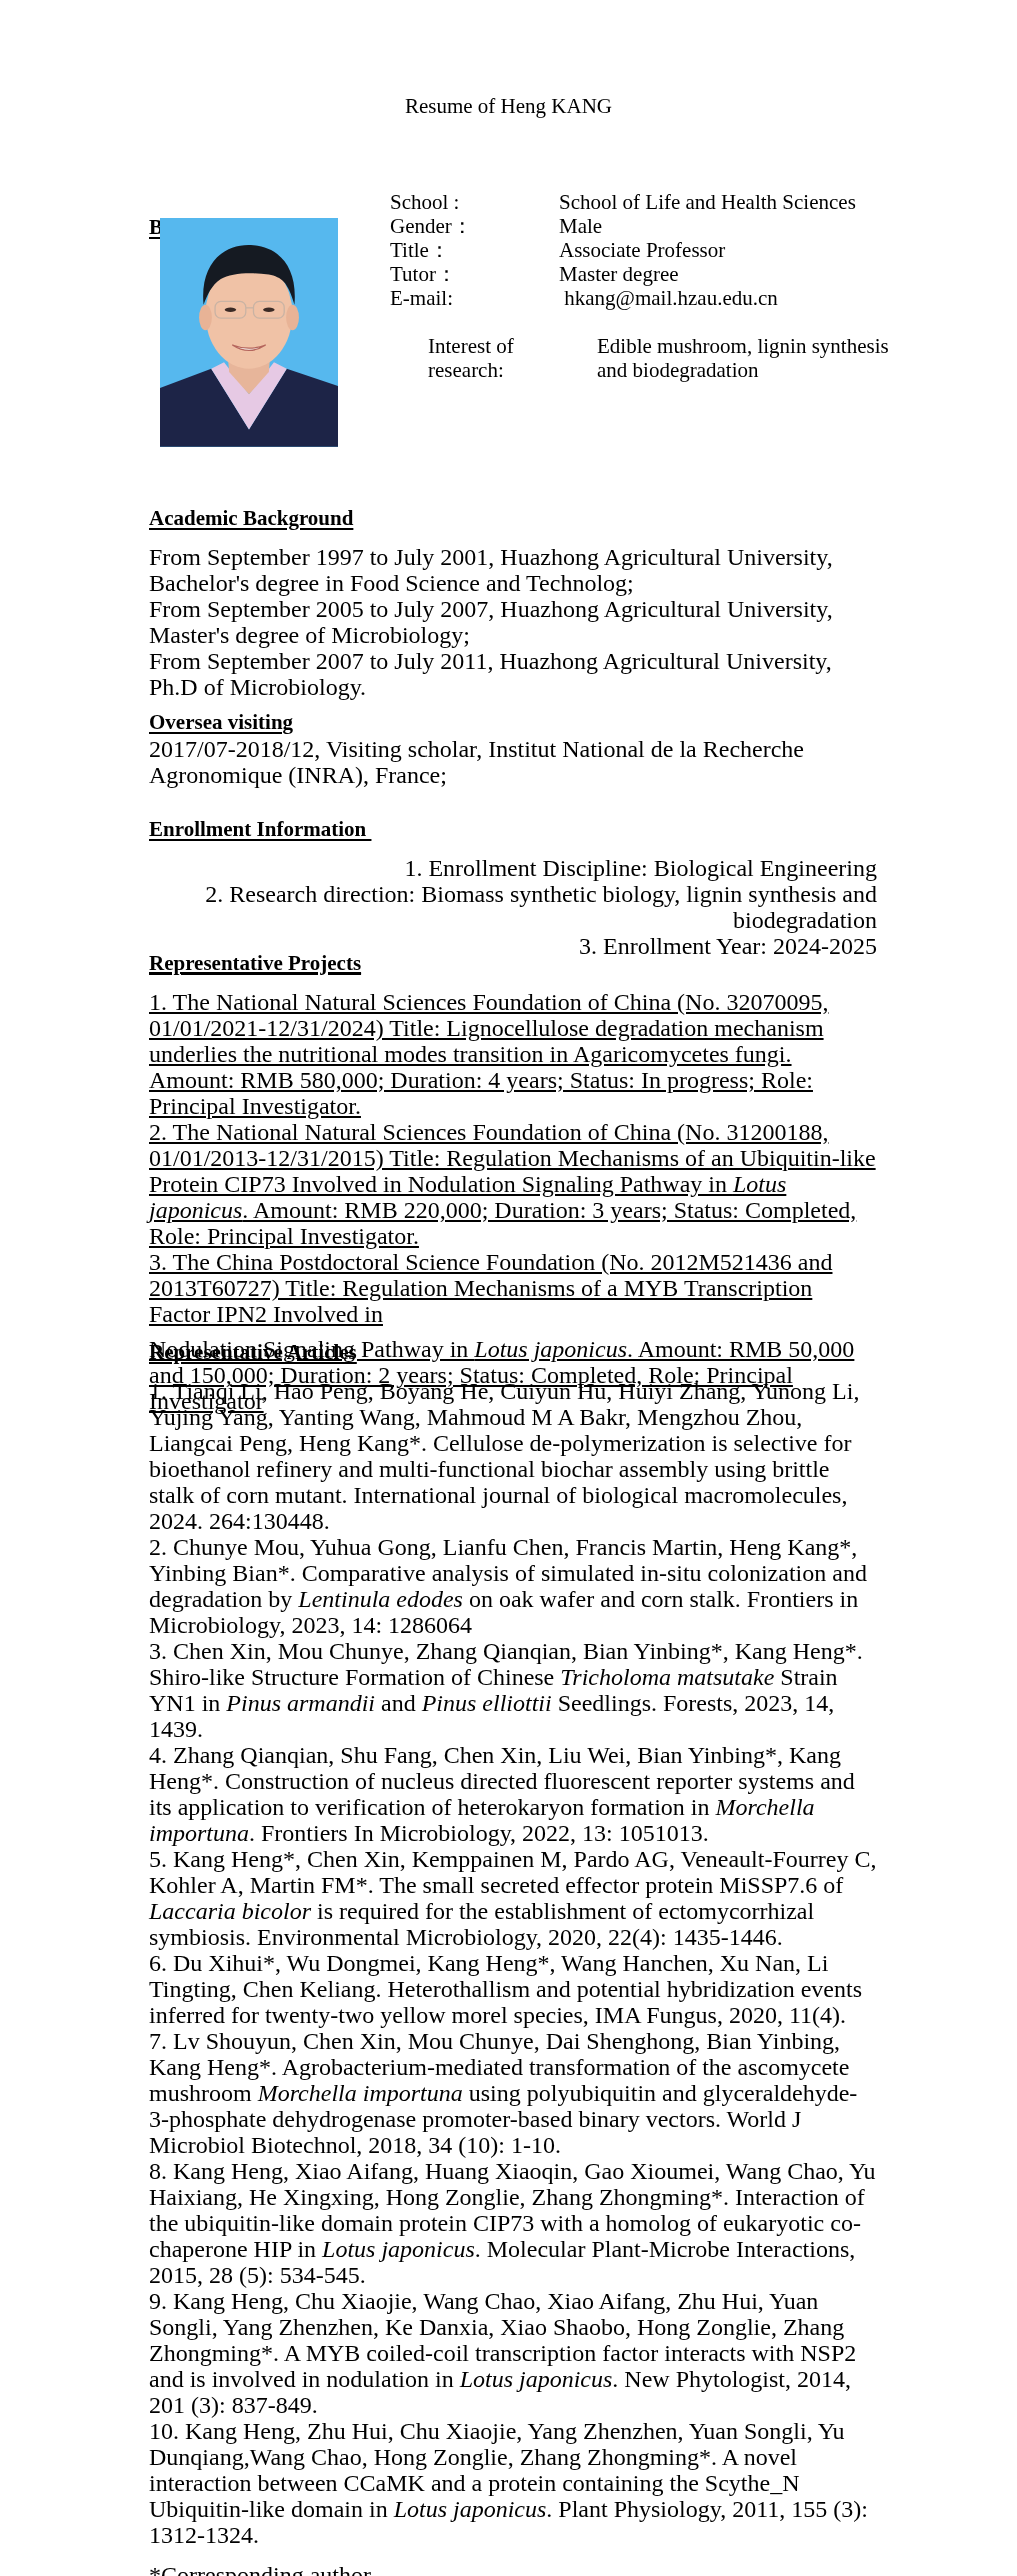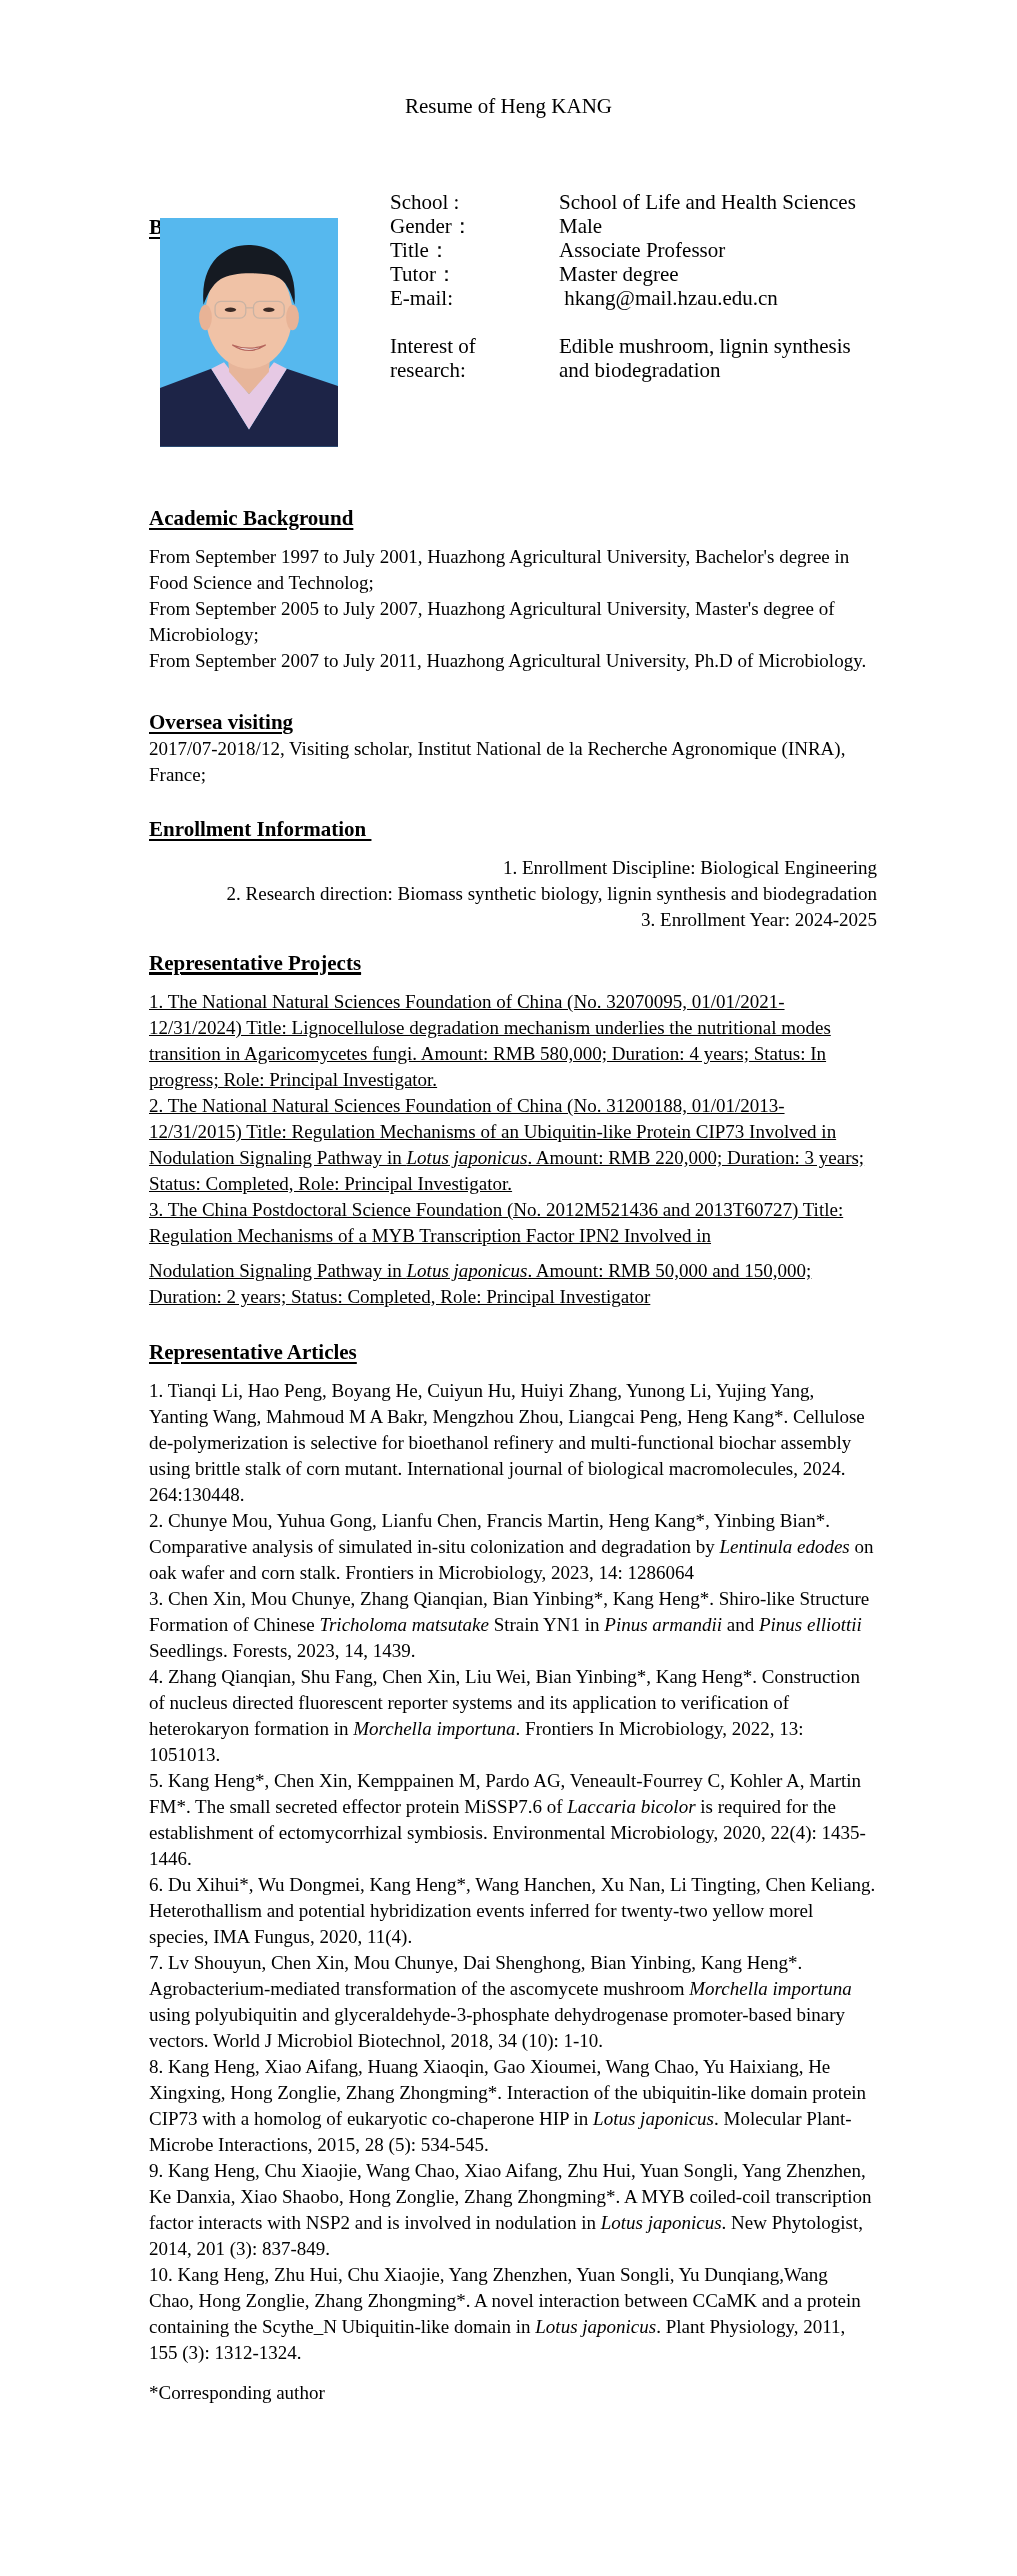--- a/index.html
+++ b/index.html
@@ -9,34 +9,34 @@
   }
   .title {
     position: absolute; left: 0; width: 1017px; top: 90px;
     text-align: center; font-size: 21px; line-height: 33px;
   }
   .h {
     font-weight: bold; font-size: 21px; line-height: 26px;
     text-decoration: underline; text-decoration-thickness: 1.9px; text-underline-offset: 3.2px;
     margin: 0; white-space: pre;
   }
-  .p { font-size: 19px; line-height: 26px; margin: 0; }
+  .p { font-size: 24px; line-height: 26px; margin: 0; }
   .p i { font-style: italic; }
   .sec { position: absolute; left: 149px; width: 728px; }
 
   
   .photo {
     position: absolute; left: 160px; top: 218px; width: 178px; height: 229px;
     overflow: hidden; background: #56b8ee;
   }
   .info { position: absolute; left: 390px; top: 190px; }
   .row { display: flex; font-size: 21px; line-height: 24px; }
   .row .lab { width: 169px; }
   .row .val { width: 359px; }
-  .row.gap { margin-top: 24px; }
+  .row.gap { margin-top: 24px; justify-content: flex-end; }
 </style>
 </head>
 <body>
 
 <div class="title">Resume of Heng KANG</div>
 
 <div class="sec" style="top:214px;">
   <h2 class="h">Basic Information</h2>
 </div>
 

